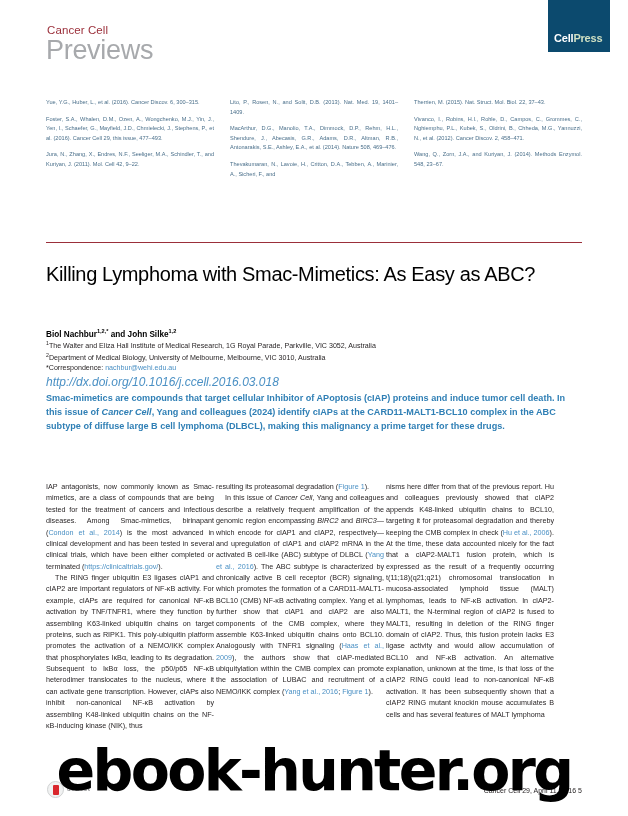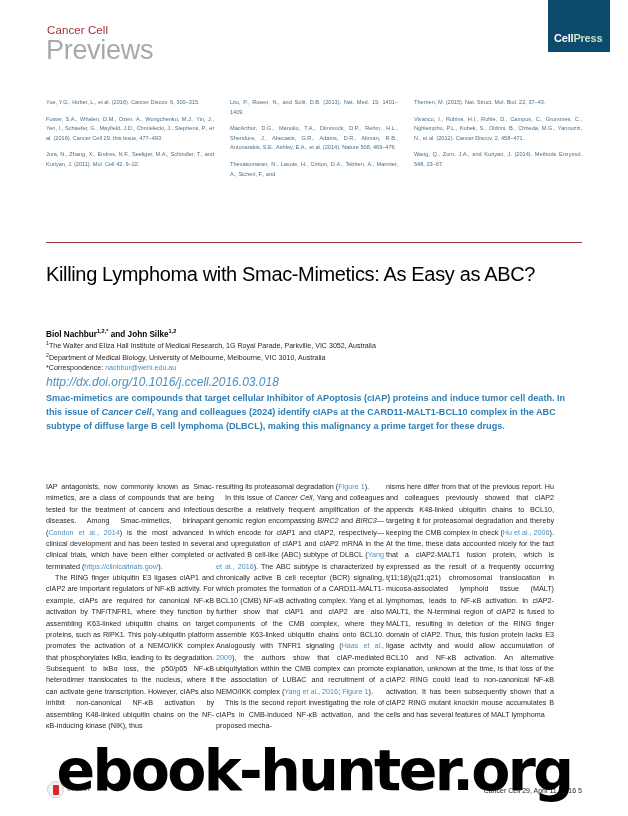--- a/index.html
+++ b/index.html
@@ -268,21 +268,20 @@
 <div class="body-cols">
 
   <div class="body-col">
     <p><span>IAP antagonists, now commonly known as Smac-mimetics, are a class of compounds that are being tested for the treatment of cancers and infectious diseases. Among Smac-mimetics, birinapant (</span><span class="cite">Condon et al., 2014</span><span>) is the most advanced in clinical development and has been tested in several clinical trials, which have been either completed or terminated (</span><span class="cite">https://clinicaltrials.gov/</span><span>).</span></p>
     <p class="indent">The RING finger ubiquitin E3 ligases cIAP1 and cIAP2 are important regulators of NF-κB activity. For example, cIAPs are required for canonical NF-κB activation by TNF/TNFR1, where they function by assembling K63-linked ubiquitin chains on target proteins, such as RIPK1. This poly-ubiquitin platform promotes the activation of a NEMO/IKK complex that phosphorylates IκBα, leading to its degradation. Subsequent to IκBα loss, the p50/p65 NF-κB heterodimer translocates to the nucleus, where it can activate gene transcription. However, cIAPs also inhibit non-canonical NF-κB activation by assembling K48-linked ubiquitin chains on the NF-κB-inducing kinase (NIK), thus</p>
   </div>
 
   <div class="body-col">
     <p><span>resulting its proteasomal degradation (</span><span class="cite">Figure 1</span><span>).</span></p>
     <p class="indent"><span>In this issue of </span><em>Cancer Cell</em><span>, Yang and colleagues describe a relatively frequent amplification of the genomic region encompassing </span><em>BIRC2</em><span> and </span><em>BIRC3</em><span>—which encode for cIAP1 and cIAP2, respectively—and upregulation of cIAP1 and cIAP2 mRNA in the activated B cell-like (ABC) subtype of DLBCL (</span><span class="cite">Yang et al., 2016</span><span>). The ABC subtype is characterized by chronically active B cell receptor (BCR) signaling, which promotes the formation of a CARD11-MALT1-BCL10 (CMB) NF-κB activating complex. Yang et al. further show that cIAP1 and cIAP2 are also components of the CMB complex, where they assemble K63-linked ubiquitin chains onto BCL10. Analogously with TNFR1 signaling (</span><span class="cite">Haas et al., 2009</span><span>), the authors show that cIAP-mediated ubiquitylation within the CMB complex can promote the association of LUBAC and recruitment of a NEMO/IKK complex (</span><span class="cite">Yang et al., 2016</span><span>; </span><span class="cite">Figure 1</span><span>).</span></p>
-    <p class="indent">This is the second report investigating the role of cIAPs in CMB-induced NF-κB activation, and the proposed mecha-</p>
   </div>
 
   <div class="body-col">
     <p><span>nisms here differ from that of the previous report. Hu and colleagues previously showed that cIAP2 appends K48-linked ubiquitin chains to BCL10, targeting it for proteasomal degradation and thereby keeping the CMB complex in check (</span><span class="cite">Hu et al., 2006</span><span>). At the time, these data accounted nicely for the fact that a cIAP2-MALT1 fusion protein, which is expressed as the result of a frequently occurring t(11;18)(q21;q21) chromosomal translocation in mucosa-associated lymphoid tissue (MALT) lymphomas, leads to NF-κB activation. In cIAP2-MALT1, the N-terminal region of cIAP2 is fused to MALT1, resulting in deletion of the RING finger domain of cIAP2. Thus, this fusion protein lacks E3 ligase activity and would allow accumulation of BCL10 and NF-κB activation. An alternative explanation, unknown at the time, is that loss of the cIAP2 RING could lead to non-canonical NF-κB activation. It has been subsequently shown that a cIAP2 RING mutant knockin mouse accumulates B cells and has several features of MALT lymphoma</span></p>
   </div>
 
 </div>
 
 <div class="crossmark">
   <div class="crossmark-badge"></div>

